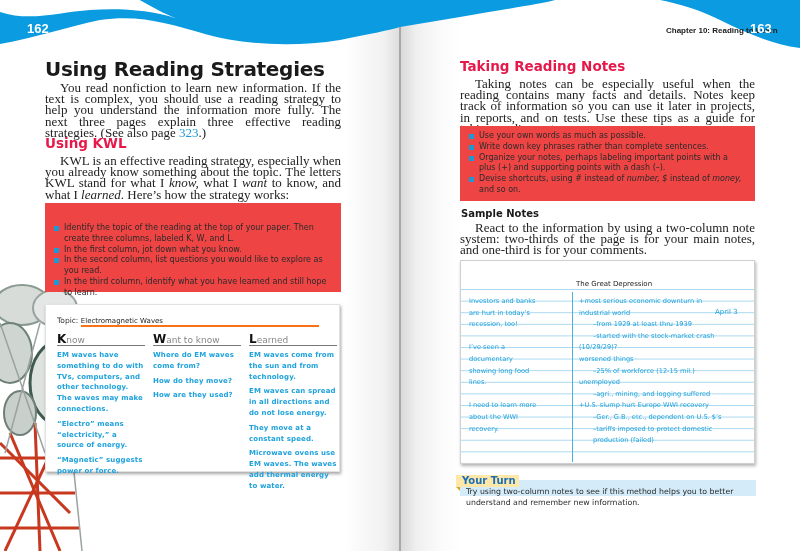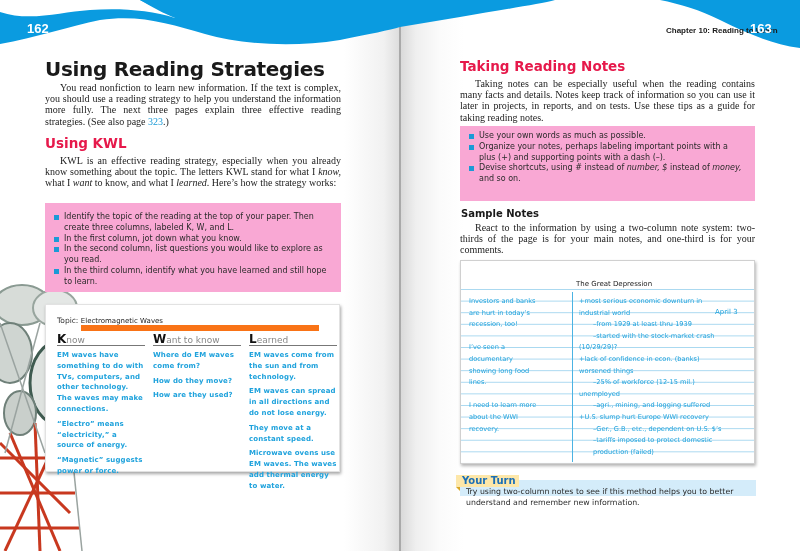--- a/index.html
+++ b/index.html
@@ -15,40 +15,40 @@
   .gutter { position: absolute; left: 399px; top: 0; width: 2px; height: 551px; background: #a9a9a9; }
 
   .wave { position: absolute; left: 0; top: 0; width: 800px; height: 70px; }
 
   .page-num { position: absolute; top: 21px; font-family: "Liberation Sans", sans-serif; font-weight: bold; color: #fff; font-size: 13px; }
   .page-num.left { left: 27px; }
   .page-num.right { left: 750px; top: 21px; }
   .running-head { position: absolute; left: 622px; top: 26px; font-family: Liberation Sans, sans-serif; font-weight: bold; font-size: 8px; color: #1a1a1a; margin-left: 44px; }
 
   h1.title { position: absolute; left: 45px; top: 57px; font-family: "DejaVu Sans", sans-serif; font-size: 20px; font-weight: bold; color: #1a1a1a; letter-spacing: -0.3px; }
-  .body-text { font-size: 10px; line-height: 11.2px; text-align: justify; color: #222; }
+  .body-text { font-size: 13px; line-height: 11.2px; text-align: justify; color: #222; }
   .body-text .indent { display: inline-block; width: 15px; }
   .link { color: #1b9ad6; }
 
   .para-intro { position: absolute; left: 45px; top: 82px; width: 296px; }
   h2.section-red { position: absolute; font-family: "DejaVu Sans", sans-serif; font-size: 13.5px; font-weight: bold; color: #e6194b; }
   .kwl-head { left: 45px; top: 135px; }
   .para-kwl { position: absolute; left: 45px; top: 155px; width: 296px; }
 
-  .tip-box { position: absolute; background: #f9a8d4; padding: 6px 8px 5px 8px; font-family: "DejaVu Sans", sans-serif; font-size: 8px; line-height: 10.8px; color: #2a2a2a; }
+  .tip-box { position: absolute; background: #ef4444; padding: 6px 8px 5px 8px; font-family: "DejaVu Sans", sans-serif; font-size: 8px; line-height: 10.8px; color: #2a2a2a; }
   .tip-box ul { list-style: none; }
   .tip-box li { position: relative; padding-left: 11px; }
   .tip-box li::before { content: ""; position: absolute; left: 1px; top: 3px; width: 5px; height: 5px; background: #1b9ad6; }
-  .tip-box-left { left: 45px; top: 203px; width: 296px; height: 89px; padding-top: 9px; }
+  .tip-box-left { left: 45px; top: 203px; width: 296px; height: 89px; padding-top: 20px; }
 
   .photo { position: absolute; left: 0; top: 283px; width: 88px; height: 268px; overflow: hidden; }
 
   .kwl-card { position: absolute; left: 45px; top: 304px; width: 295px; height: 168px; background: #fff; box-shadow: 1px 2px 3px rgba(0,0,0,0.35); border: 1px solid #e2e2e2; }
   .kwl-topic { position: absolute; left: 11px; top: 11px; font-family: "DejaVu Sans", sans-serif; font-size: 7.5px; color: #333; width: 272px; }
-  .kwl-topic-val { display: inline-block; border-bottom: 6px solid #f97316; width: 238px; font-family: "DejaVu Sans", sans-serif; font-size: 7px; color: #222; }
+  .kwl-topic-val { display: inline-block; border-bottom: 2px solid #f97316; width: 238px; font-family: "DejaVu Sans", sans-serif; font-size: 7px; color: #222; }
   .kwl-col { position: absolute; top: 27px; width: 88px; }
   .kwl-col.k { left: 11px; }
   .kwl-col.w { left: 107px; }
   .kwl-col.l { left: 203px; }
   .kwl-col-head { font-family: "DejaVu Sans", sans-serif; font-size: 9px; color: #888; border-bottom: 1px solid #777; padding-bottom: 1px; margin-bottom: 4px; height: 14px; }
   .kwl-col-head .big { font-size: 12px; font-weight: bold; color: #111; }
   .hand { font-family: "DejaVu Sans", sans-serif; color: #1fa2dc; font-size: 7px; line-height: 10.8px; font-weight: bold; letter-spacing: 0.1px; }
   .kwl-col .hand p { margin-bottom: 4px; }
 
   .notes-head { left: 460px; top: 58px; }
@@ -170,20 +170,21 @@
   <div class="page-num left">162</div>
   <div class="running-head">Chapter 10: Reading to Learn</div>
   <div class="page-num right">163</div>
 
   <h2 class="section-red notes-head">Taking Reading Notes</h2>
   <p class="body-text para-notes"><span class="indent"></span><span>Taking notes can be especially useful when the reading contains many facts and details. Notes keep track of information so you can use it later in projects, in reports, and on tests. Use these tips as a guide for taking reading notes.</span></p>
 
   <div class="tip-box tip-box-right">
     <ul>
       <li>Use your own words as much as possible.</li>
+      <li>Write down key phrases rather than complete sentences.</li>
       <li>Organize your notes, perhaps labeling important points with a plus (+) and supporting points with a dash (–).</li>
       <li><span>Devise shortcuts, using </span><i>#</i><span> instead of </span><i>number,</i><i> $</i><span> instead of </span><i>money,</i><span> and so on.</span></li>
     </ul>
   </div>
 
   <h3 class="sample-head">Sample Notes</h3>
   <p class="body-text para-sample"><span class="indent"></span><span>React to the information by using a two-column note system: two-thirds of the page is for your main notes, and one-third is for your comments.</span></p>
 
   <div class="notebook">
     <div class="notebook-topfill"></div>
@@ -203,21 +204,20 @@
       <div class="nb-line">I need to learn more</div>
       <div class="nb-line">about the WWI</div>
       <div class="nb-line">recovery.</div>
     </div>
     <div class="nb-right">
       <div class="nb-line">+most serious economic downturn in</div>
       <div class="nb-line">industrial world</div>
       <div class="nb-line ind">–from 1929 at least thru 1939</div>
       <div class="nb-line ind">–started with the stock-market crash</div>
       <div class="nb-line">(10/29/29)?</div>
-      <div class="nb-line">+lack of confidence in econ. (banks)</div>
       <div class="nb-line">worsened things</div>
       <div class="nb-line ind">–25% of workforce (12-15 mil.)</div>
       <div class="nb-line">unemployed</div>
       <div class="nb-line ind">–agri., mining, and logging suffered</div>
       <div class="nb-line">+U.S. slump hurt Europe WWI recovery</div>
       <div class="nb-line ind">–Ger., G.B., etc., dependent on U.S. $’s</div>
       <div class="nb-line ind">–tariffs imposed to protect domestic</div>
       <div class="nb-line ind">production (failed)</div>
     </div>
   </div>

